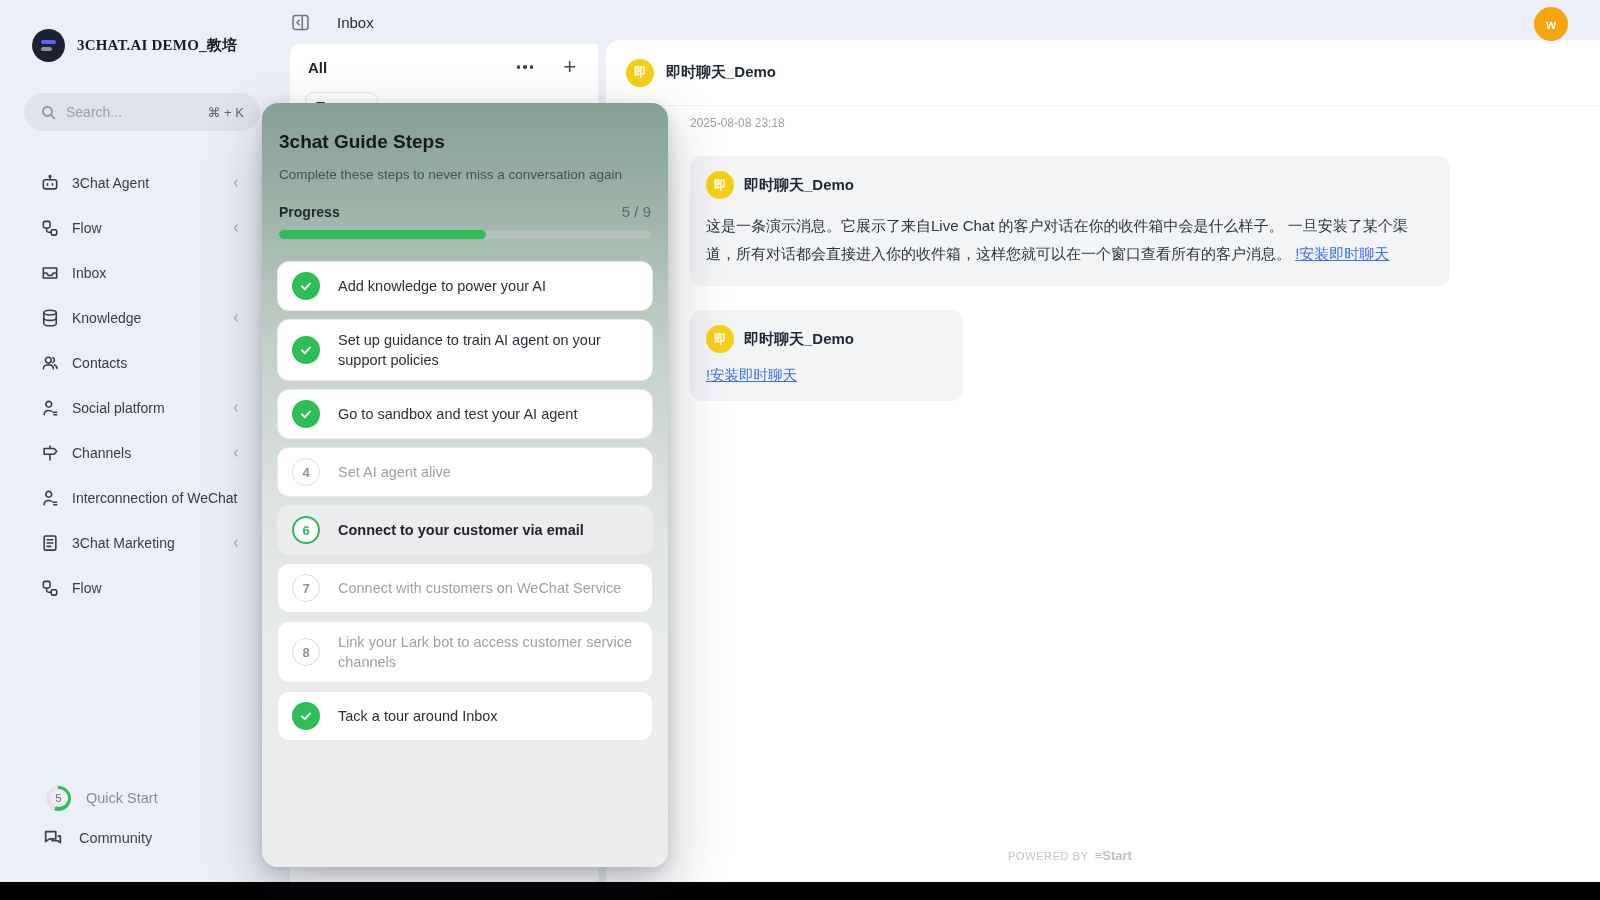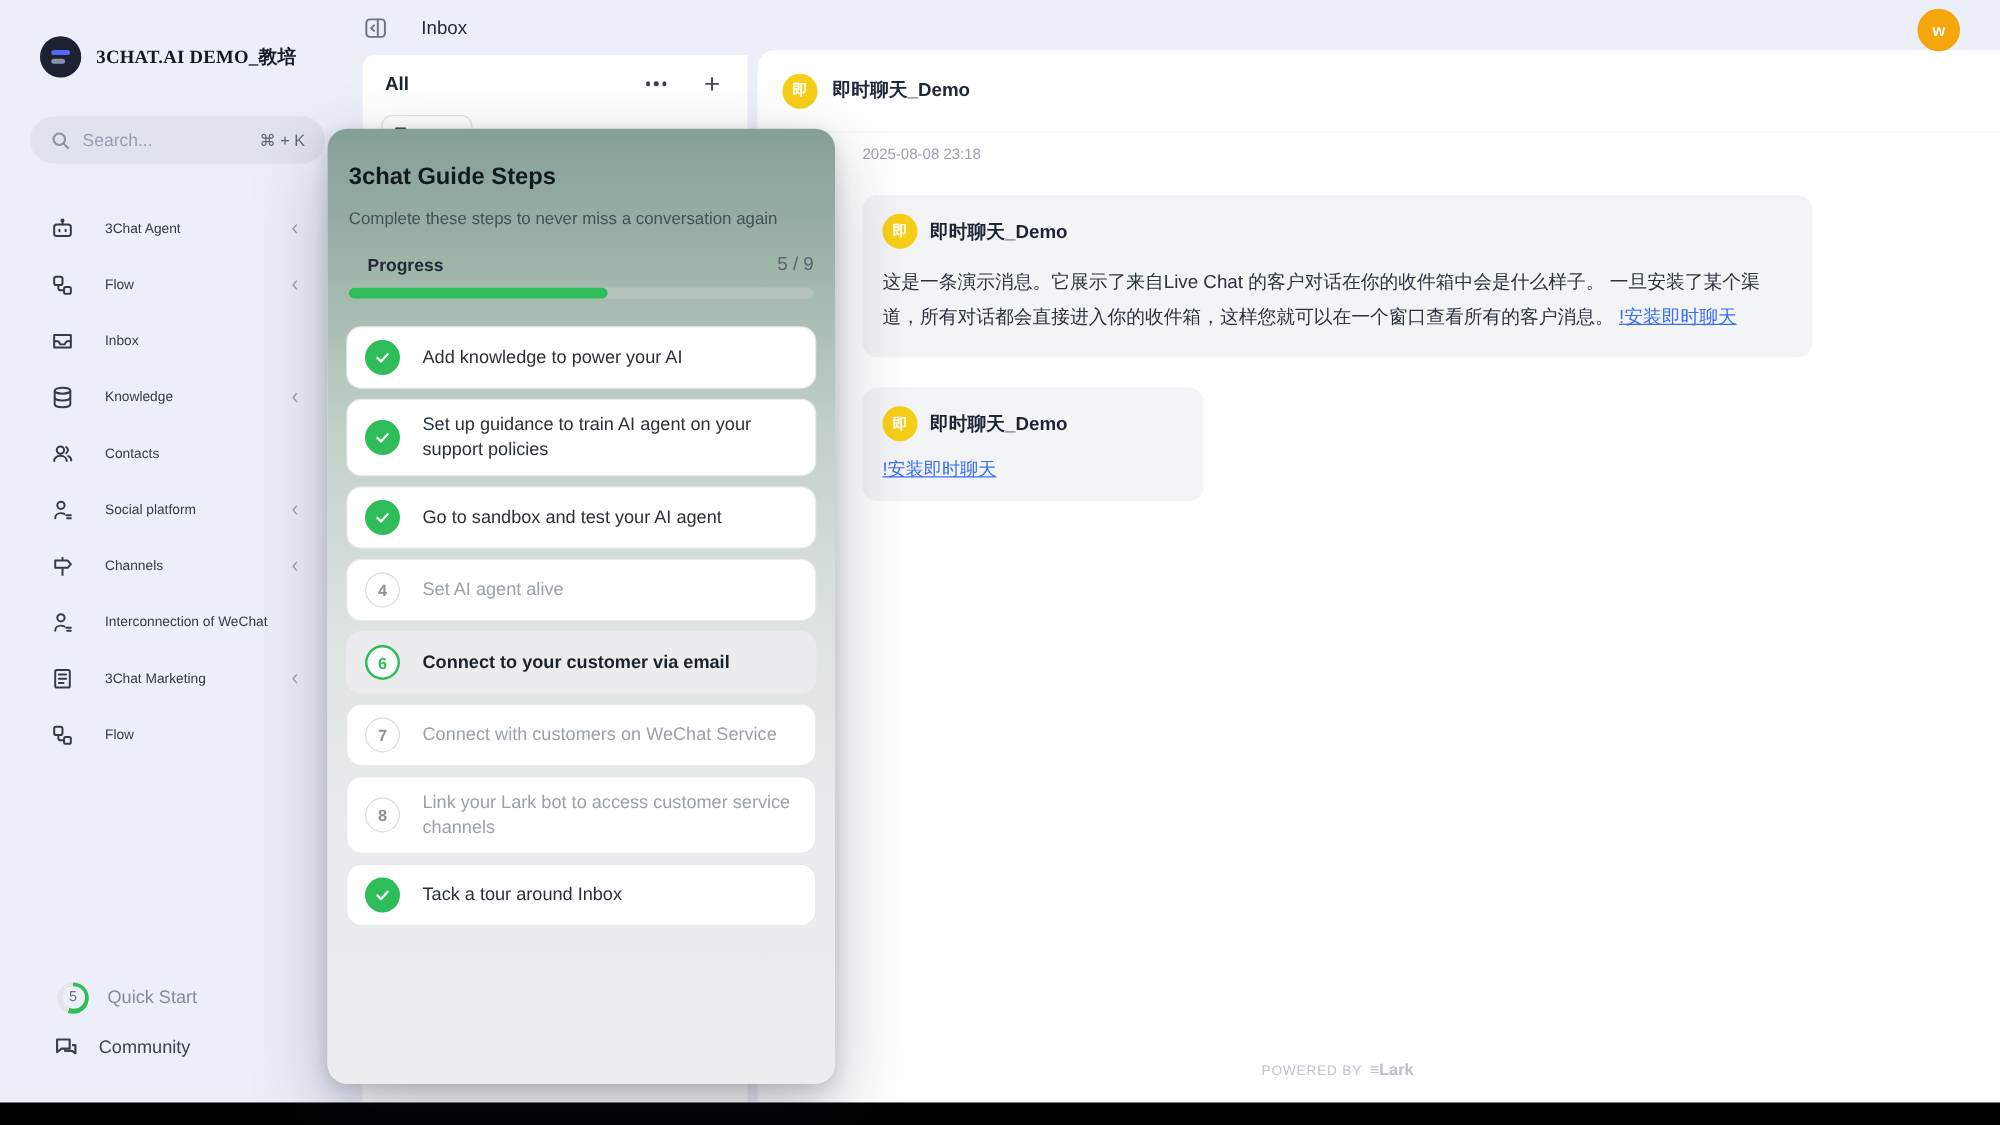--- a/index.html
+++ b/index.html
@@ -15,21 +15,21 @@
   .ws-logo i.b2 { top:18px; background:#8a93a6; width:11px; }
   .ws-name { font-size:15px; font-weight:bold; color:#141a26; letter-spacing:.2px; }
 
   .search-pill { position:absolute; left:24px; top:93px; width:236px; height:38px; background:#e0e2ec; border-radius:19px; display:flex; align-items:center; padding:0 16px; gap:9px; cursor:pointer; }
   .search-pill .ph { font-size:14px; color:#97a0af; flex:1; }
   .search-pill .kbd { font-size:13px; color:#5d6575; }
 
   .nav { position:absolute; left:0; top:160px; width:283px; }
   .nav-item { height:45px; display:flex; align-items:center; padding-left:40px; cursor:pointer; }
   .nav-item .nicon { width:20px; height:20px; color:#333b49; flex:0 0 auto; display:flex; }
-  .nav-item .nlabel { margin-left:24px; font-size:11px; font-weight:500; color:#333b49; white-space:nowrap; }
+  .nav-item .nlabel { margin-left:12px; font-size:14px; font-weight:500; color:#333b49; white-space:nowrap; }
   .nav-item .chev { margin-left:auto; margin-right:40px; color:#9aa1ad; display:flex; }
 
   .side-footer { position:absolute; left:0; top:778px; width:283px; }
   .sf-item { height:40px; display:flex; align-items:center; padding-left:40px; cursor:pointer; }
   .ring { width:25px; height:25px; border-radius:50%; background:conic-gradient(#2ebd59 0deg 200deg, #e2e4ea 200deg 360deg); position:relative; flex:0 0 auto; margin-left:6px; }
   .ring::before { content:""; position:absolute; inset:3.5px; background:#edeff8; border-radius:50%; }
   .ring span { position:absolute; inset:0; display:flex; align-items:center; justify-content:center; font-size:11.5px; color:#6b7380; z-index:1; }
   .sf-item .sflabel { margin-left:15px; font-size:14.5px; }
   .qs-label { color:#848c99; }
   .comm-label { color:#3a4250; font-weight:500; }
@@ -68,21 +68,21 @@
   .powered { position:absolute; left:84px; top:808px; width:760px; text-align:center; color:#bfc4cd; font-size:11px; letter-spacing:.6px; }
   .powered .brand { font-size:13px; letter-spacing:0; color:#b9bec8; font-weight:bold; margin-left:6px; }
 
   
   .user-avatar { position:absolute; left:1534px; top:7px; width:34px; height:34px; border-radius:50%; background:#f5a60d; color:#fff; display:flex; align-items:center; justify-content:center; font-size:13px; font-weight:bold; cursor:pointer; }
 
   
   .guide { position:absolute; left:262px; top:103px; width:406px; height:764px; border-radius:16px; box-shadow:0 24px 60px rgba(20,30,45,.28), 0 4px 14px rgba(20,30,45,.16); background:linear-gradient(180deg,#84a095 0%, #9db4a9 14%, #c2d0c8 32%, #dde3df 52%, #e9ebec 72%, #ebedee 100%); padding:16px 15px; overflow:hidden; z-index:5; }
   .g-title { font-size:19px; font-weight:bold; color:#12191f; margin:12px 0 0 2px; }
   .g-sub { font-size:13.5px; color:#454f57; margin:14px 0 0 2px; }
-  .g-prog-row { display:flex; align-items:center; margin:21px 2px 0 17px; }
+  .g-prog-row { display:flex; align-items:center; margin:21px 2px 0 2px; }
   .g-prog-label { font-size:14px; font-weight:600; color:#232c35; flex:1; }
   .g-prog-value { font-size:15px; color:#5c656d; }
   .g-bar { margin:10px 2px 0 2px; height:9px; border-radius:5px; background:rgba(190,196,194,.65); overflow:hidden; }
   .g-bar-fill { height:100%; border-radius:5px; background:#2ebd59; width:55.6%; }
 
   .g-steps { margin-top:22px; display:flex; flex-direction:column; gap:8px; }
   .step { background:#fff; border:1px solid #e7e9eb; border-radius:12px; min-height:50px; display:flex; align-items:center; gap:18px; padding:10px 12px 10px 14px; cursor:pointer; }
   .step .s-circle { width:28px; height:28px; border-radius:50%; flex:0 0 auto; display:flex; align-items:center; justify-content:center; }
   .step.done .s-circle { background:#2ebd59; color:#fff; }
   .step.pending .s-circle { background:#fff; border:1.5px solid #d8dbdf; color:#8a929c; font-size:13px; font-weight:bold; }
@@ -328,21 +328,21 @@
     <div class="msg-card second">
       <div class="msg-head">
         <span class="avatar-y">即</span>
         <span class="msg-sender">即时聊天_Demo</span>
       </div>
       <a class="msg-link">!安装即时聊天</a>
     </div>
   </div>
 
   <div class="powered">
-    <span>POWERED BY</span><span class="brand">≡Lark</span>
+    <span>POWERED BY</span><span class="brand">≡Start</span>
   </div>
 </div>
 
 <div class="user-avatar">w</div>
 
 <div class="guide">
   <div class="g-title">3chat Guide Steps</div>
   <div class="g-sub">Complete these steps to never miss a conversation again</div>
   <div class="g-prog-row">
     <span class="g-prog-label">Progress</span>

